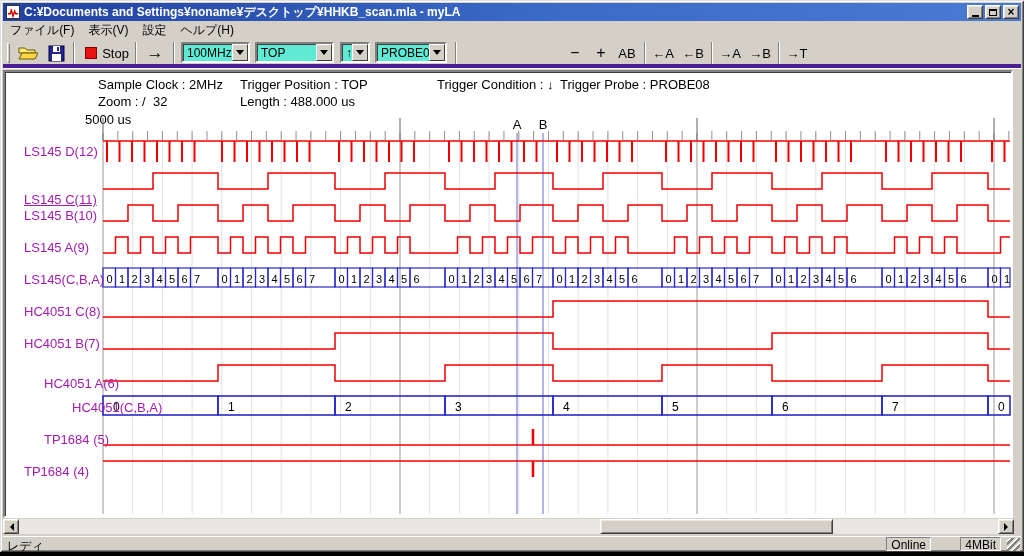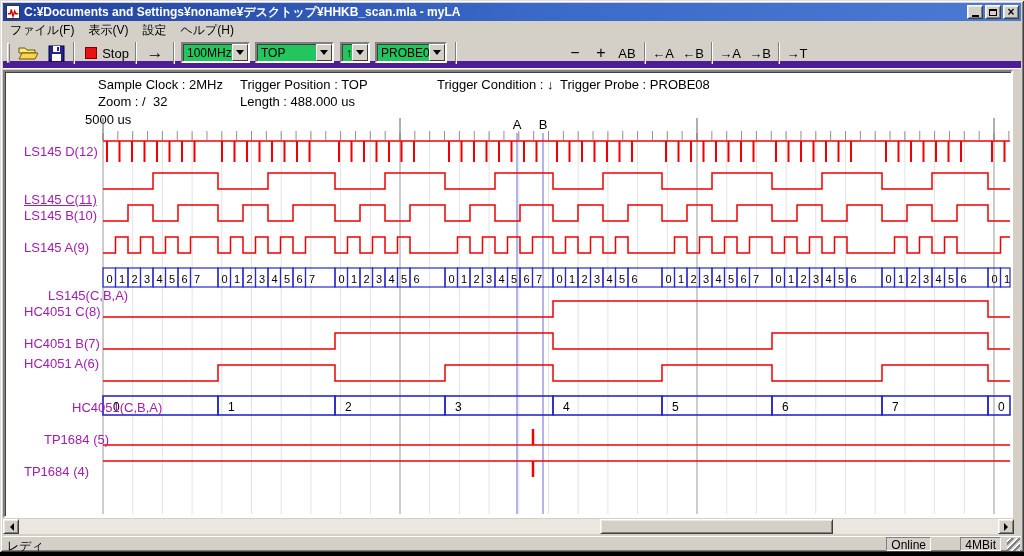--- a/index.html
+++ b/index.html
@@ -22,29 +22,29 @@
           display:flex; align-items:center; justify-content:center; font-size:10px; color:#000; }
   .glyph-min { width:7px; height:2px; background:#000; margin-top:7px; }
   .glyph-max { width:8px; height:7px; border:1px solid #000; border-top:2px solid #000; }
   .glyph-close { font-size:12px; font-weight:bold; line-height:10px; }
   
   .menubar { position:absolute; left:3px; top:22px; width:1018px; height:16px;
              display:flex; align-items:center; font-size:12px; color:#000; }
   .menu-item { padding:1px 7px; white-space:pre; }
   
   .toolbar { position:absolute; left:3px; top:38px; width:1018px; height:30px;
-             border-bottom:7px solid #4c1d95; box-shadow:0 1px 0 #fff;padding-left:12px; }
+             border-bottom:4px solid #4c1d95; box-shadow:0 1px 0 #fff;padding-left:12px; }
   .grip { position:absolute; top:5px; width:3px; height:20px;
           border-left:1px solid #fff; border-top:1px solid #fff;
           border-right:1px solid #808080; border-bottom:1px solid #808080; background:#d4d0c8; }
   .tsep { position:absolute; top:4px; width:2px; height:22px; border-left:1px solid #808080; border-right:1px solid #fff; }
   .tbtn { position:absolute; top:3px; height:24px; display:flex; align-items:center; justify-content:center;
           font-size:13px; color:#000; white-space:pre; }
   .stop-square { width:12px; height:12px; background:#e81212; border:1px solid #7d0000; margin-right:5px; }
-  .combo { position:absolute; top:4px; height:21px; background:#22c55e; border:2px solid;
+  .combo { position:absolute; top:4px; height:21px; background:#5eead4; border:2px solid;
            border-color:#808080 #fff #fff #808080; box-shadow:inset 1px 1px 0 #404040; display:flex; }
   .combo-text { flex:1; font-size:12px; padding:2px 0 0 4px; white-space:nowrap; overflow:hidden; }
   .combo-btn { width:16px; background:#d4d0c8; border:1px solid; border-color:#fff #404040 #404040 #fff;
                display:flex; align-items:center; justify-content:center; flex:0 0 auto; }
   .tri-down { width:0; height:0; border:4px solid transparent; border-top:5px solid #000; margin-top:4px; }
   .slider-track { position:absolute; top:52px; height:2px; border-top:1px solid #808080; border-bottom:1px solid #fff; }
   .slider-thumb { position:absolute; top:43px; width:9px; height:19px; background:#d4d0c8; border:1px solid;
                   border-color:#fff #404040 #404040 #fff; box-shadow:inset 1px 1px 0 #ece9d8, inset -1px -1px 0 #808080; }
   
   .client { position:absolute; left:3px; top:70px; width:1010px; height:448px; background:#fff;
@@ -488,24 +488,24 @@
         <text x="998" y="411" fill="#000" font-size="12" text-anchor="start">0</text>
         <line x1="103" y1="445" x2="1010" y2="445" stroke="#f00000" stroke-width="1.5"></line>
         <line x1="533" y1="429" x2="533" y2="445" stroke="#f00000" stroke-width="2.5"></line>
         <line x1="103" y1="461" x2="1010" y2="461" stroke="#f00000" stroke-width="1.5"></line>
         <line x1="533" y1="461" x2="533" y2="477" stroke="#f00000" stroke-width="2.5"></line>
       </svg>
   <div class="chlabel" style="top: 72px;">LS145 D(12)</div>
       <div class="chlabel" style="top: 120px; text-decoration: underline;">LS145 C(11)</div>
       <div class="chlabel" style="top: 136px;">LS145 B(10)</div>
       <div class="chlabel" style="top: 168px;">LS145 A(9)</div>
-      <div class="chlabel" style="top: 216px; margin-left: 24px;">LS145(C,B,A)</div>
+      <div class="chlabel" style="top: 200px;">LS145(C,B,A)</div>
       <div class="chlabel" style="top: 232px;">HC4051 C(8)</div>
       <div class="chlabel" style="top: 264px;">HC4051 B(7)</div>
-      <div class="chlabel" style="top: 284px;">HC4051 A(6)</div>
+      <div class="chlabel" style="top: 304px; margin-left: 20px;">HC4051 A(6)</div>
       <div class="chlabel" style="top: 328px; margin-left: 48px;">HC4051(C,B,A)</div>
       <div class="chlabel" style="top: 360px; margin-left: 20px;">TP1684 (5)</div>
       <div class="chlabel" style="top: 392px;">TP1684 (4)</div>
     </div>
 
   <div class="hscroll">
     <div class="sbtn" style="left:0">
         <span class="tri-left"></span>
       </div>
     <div class="sthumb"></div>

